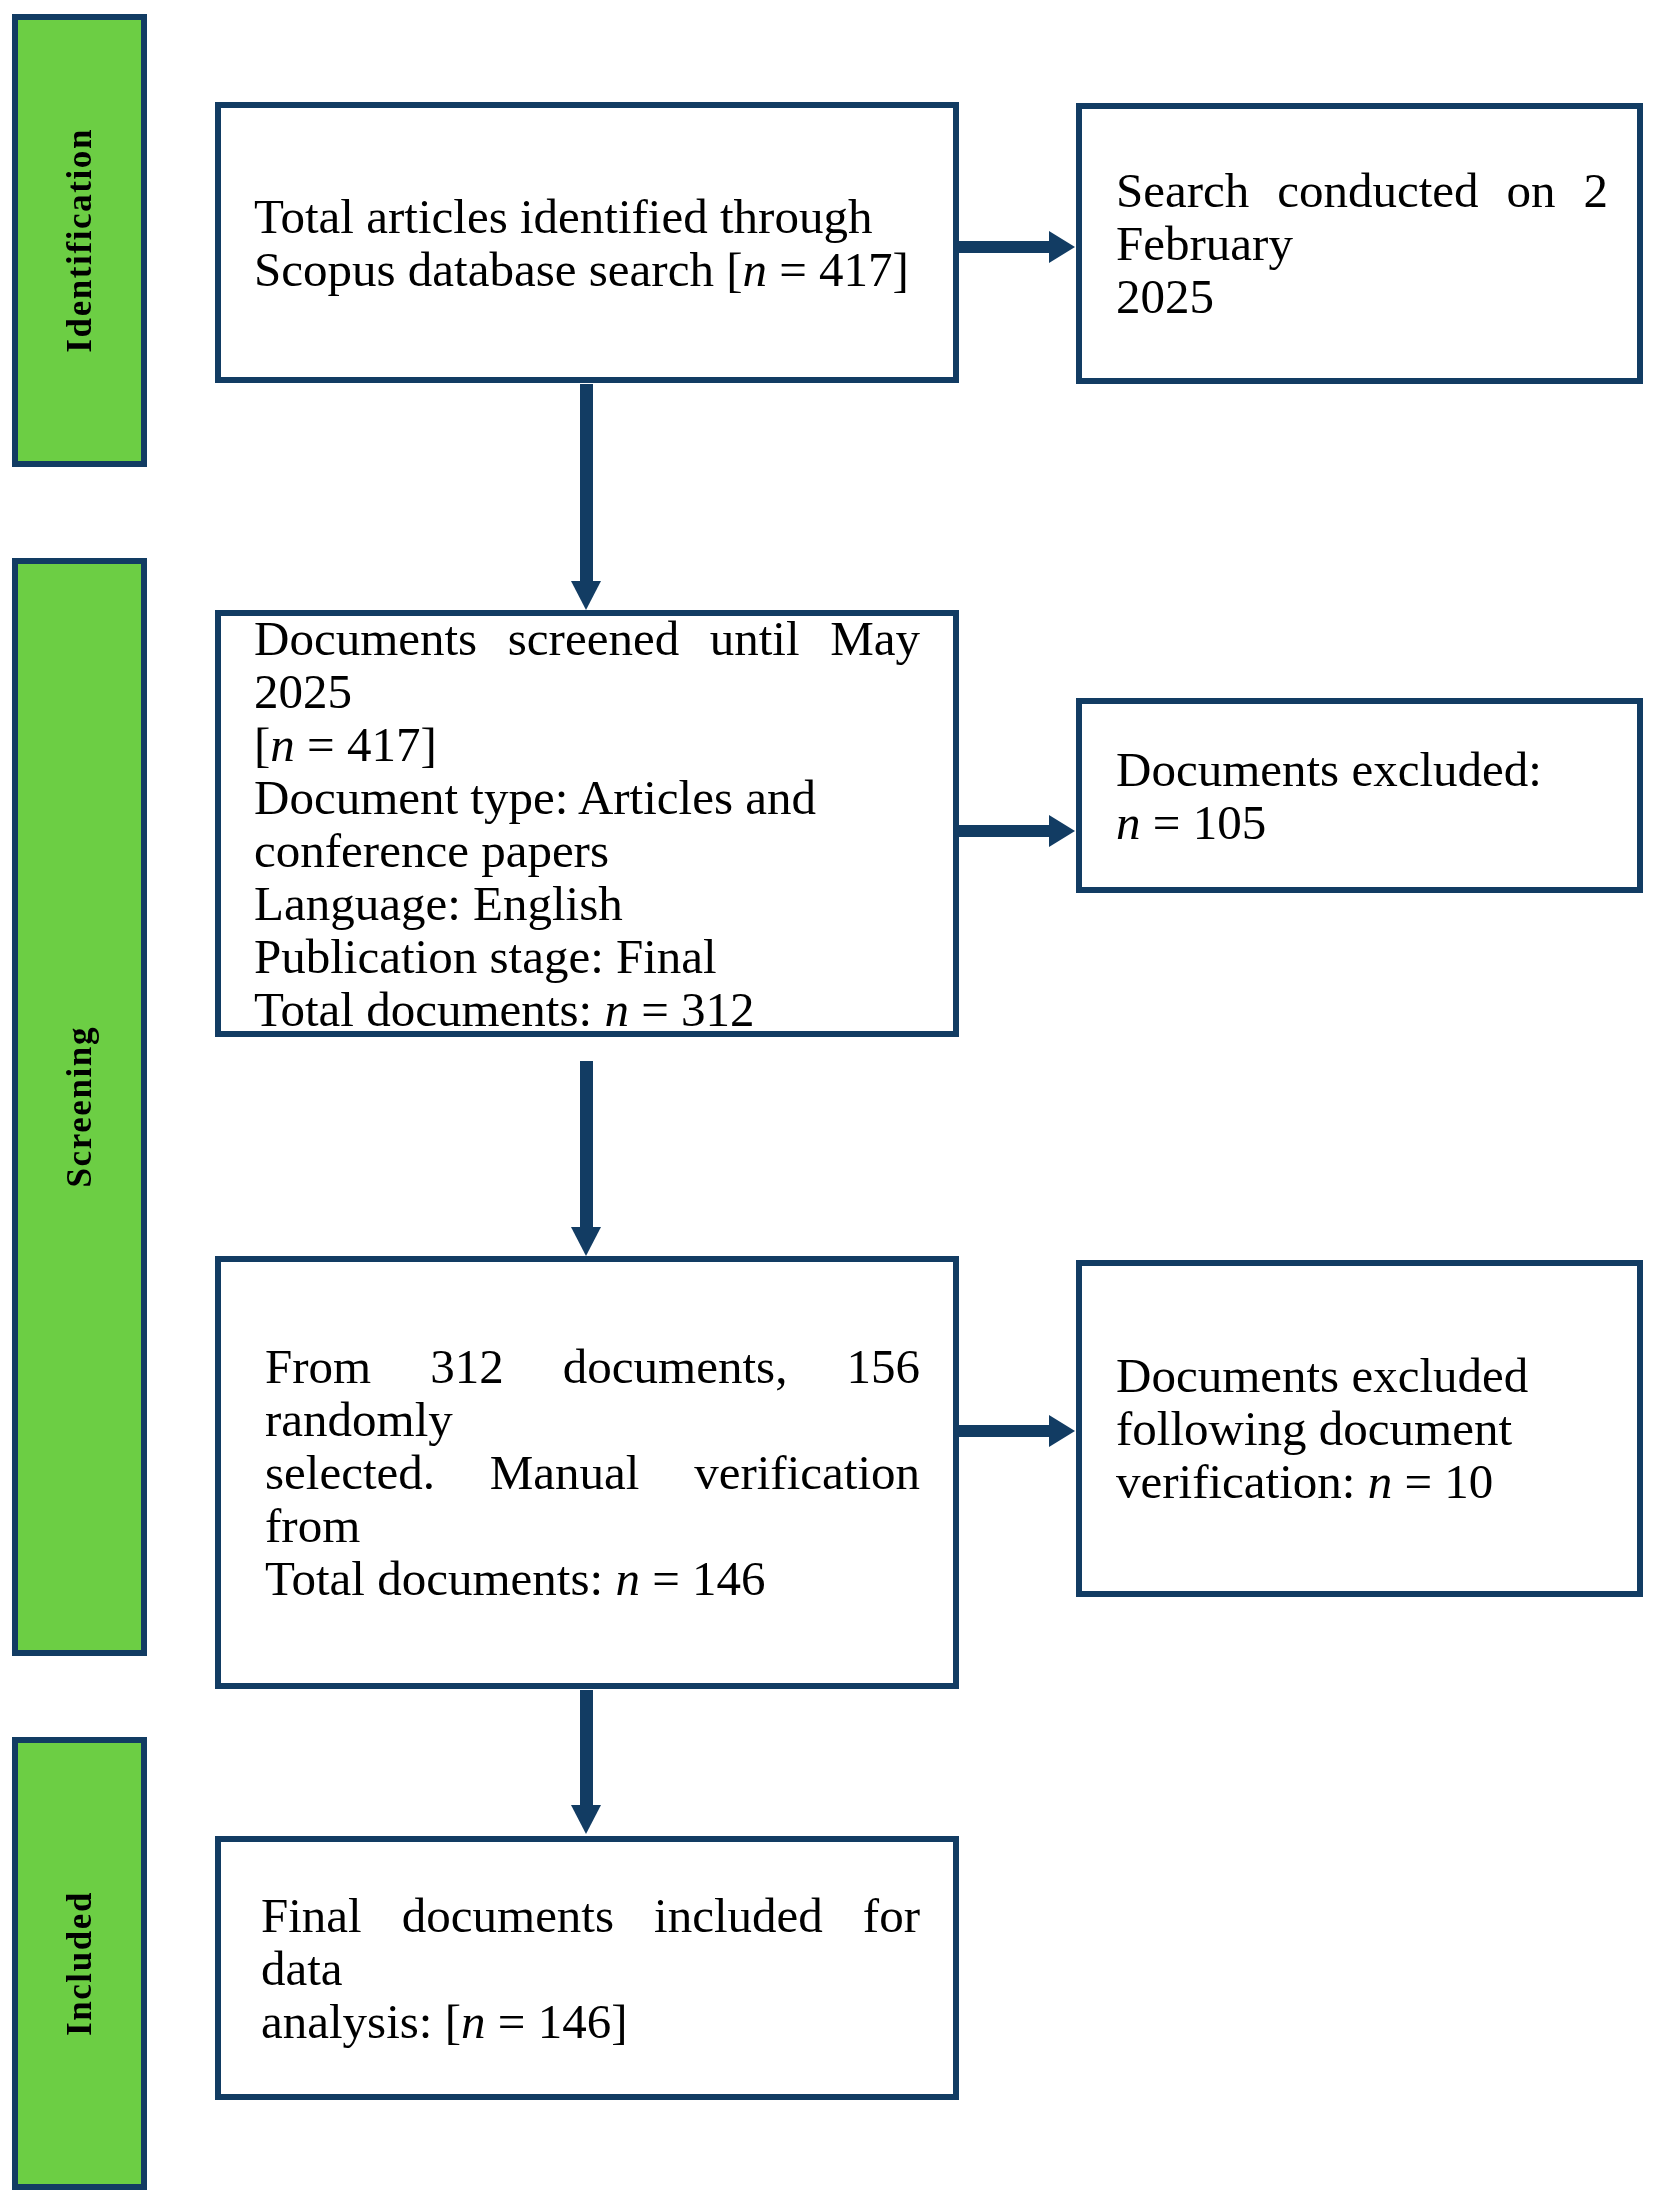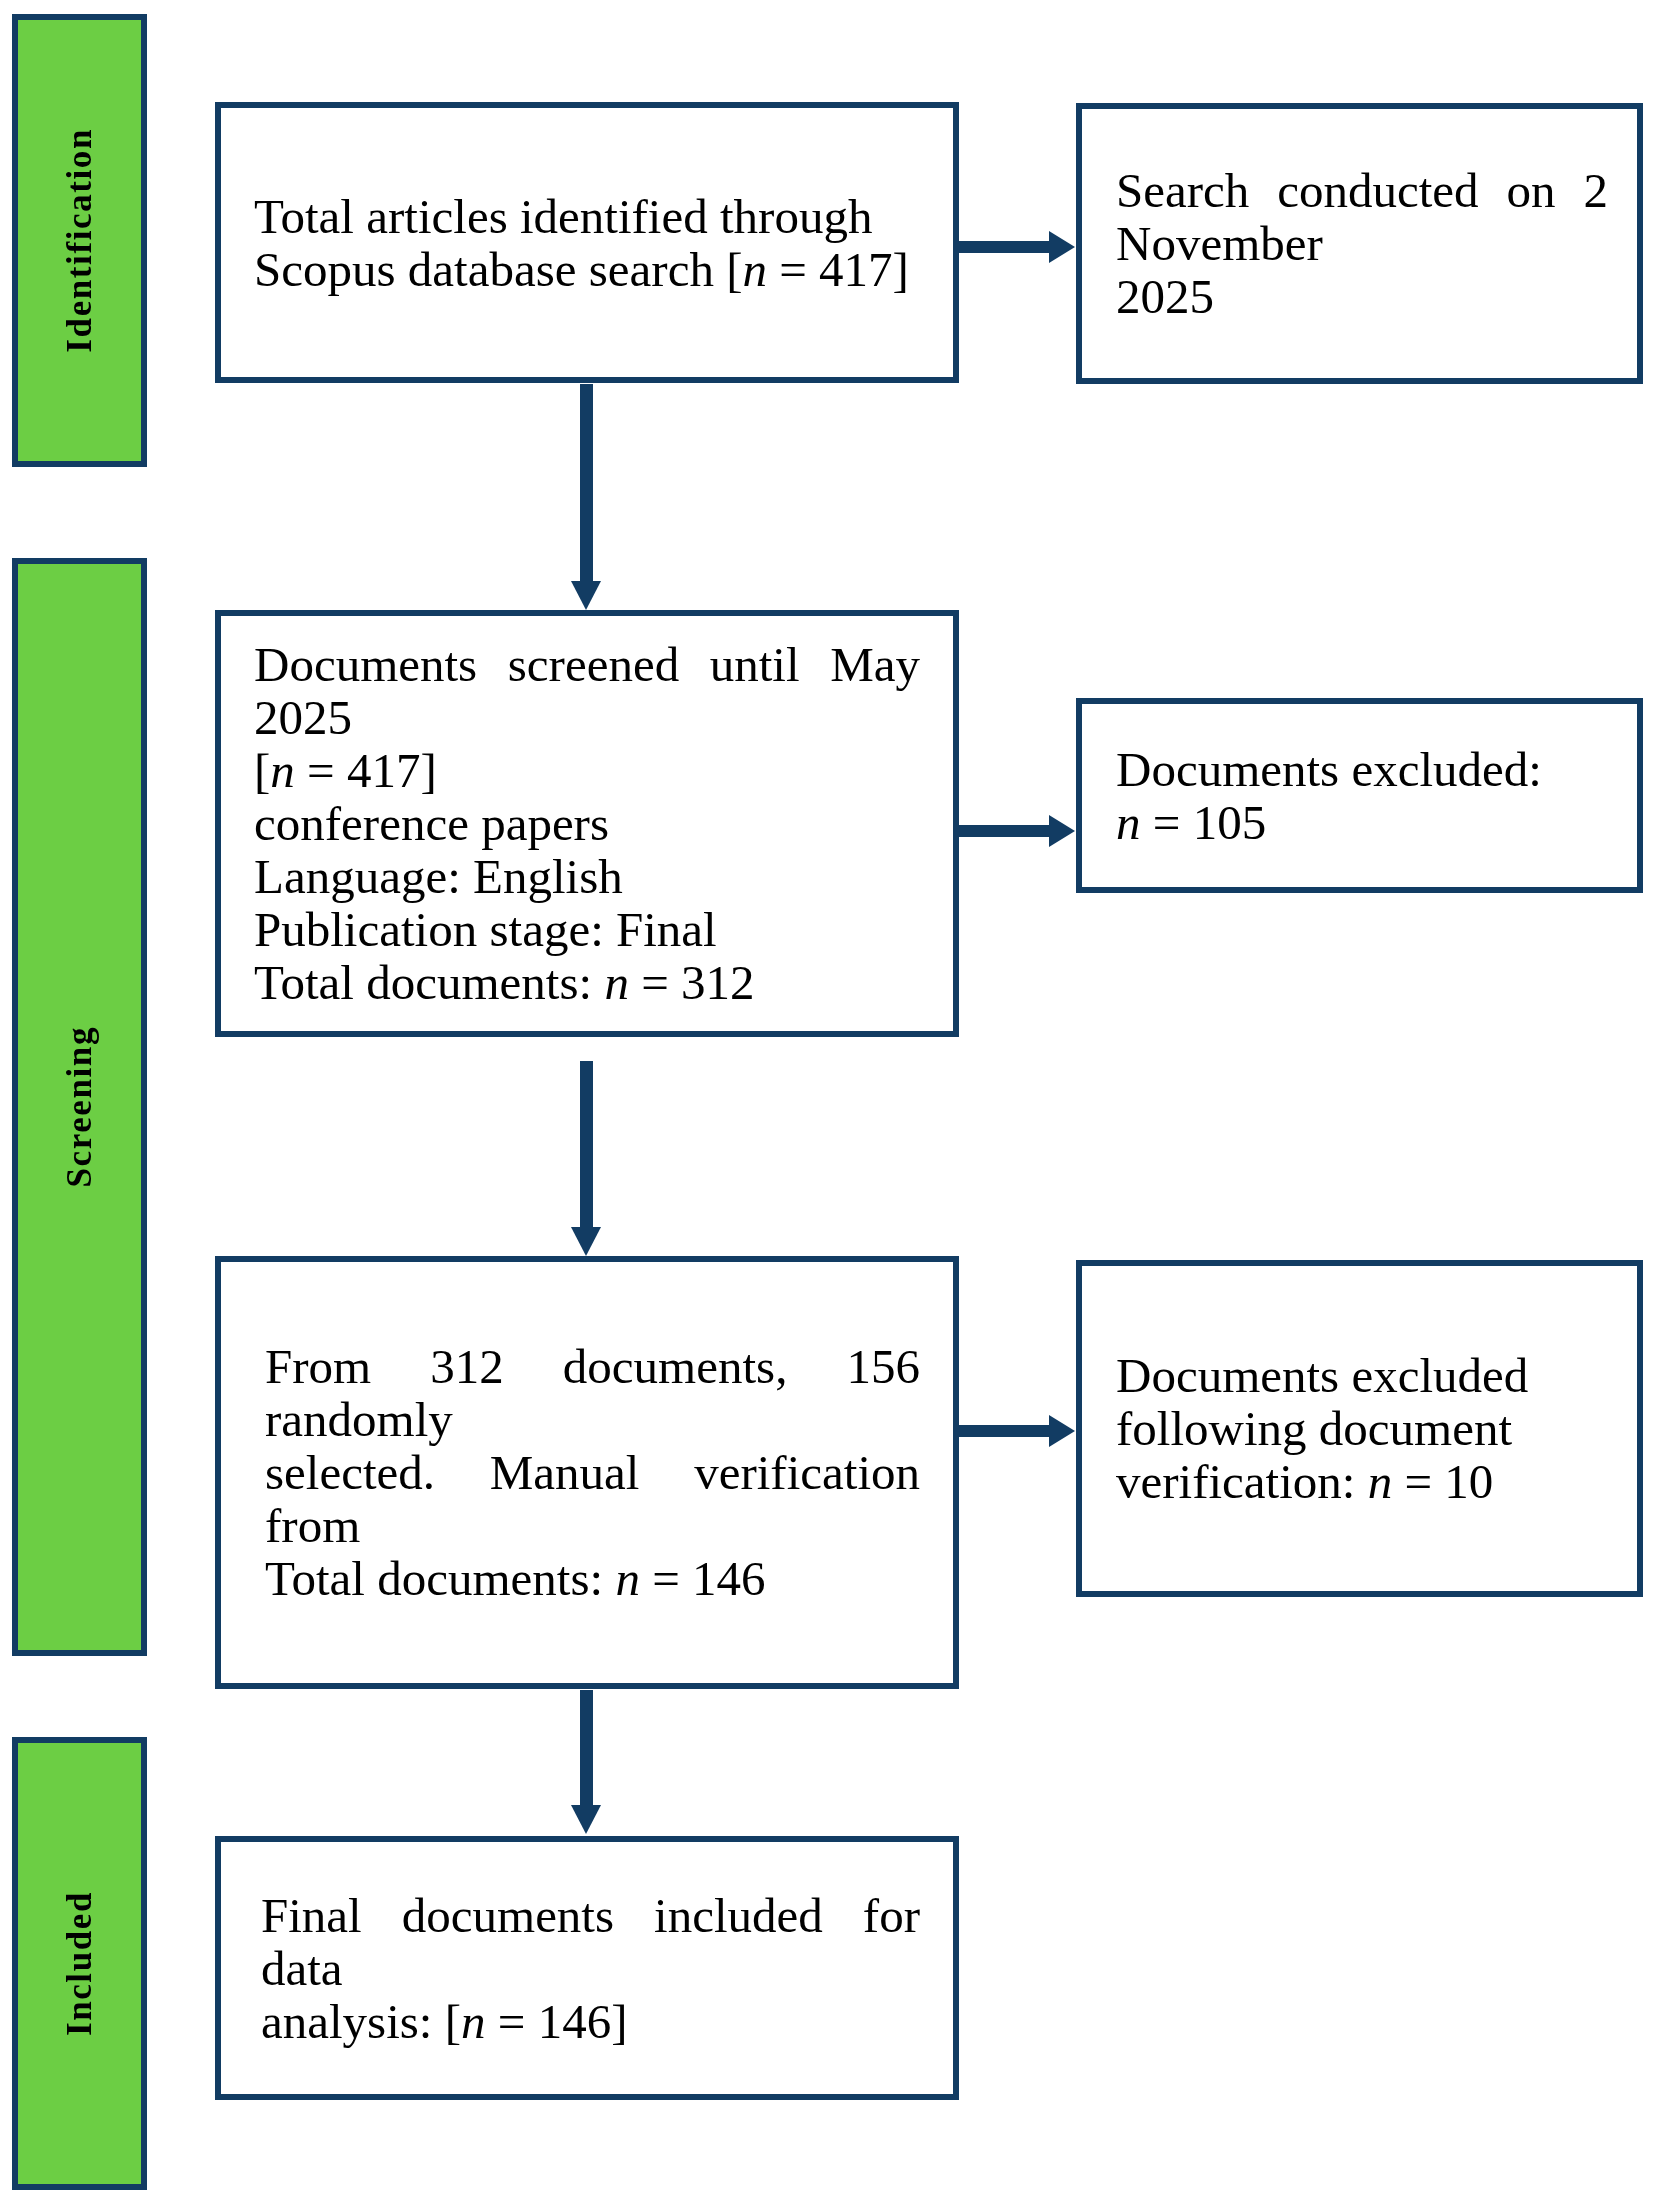--- a/index.html
+++ b/index.html
@@ -88,20 +88,21 @@
   <div class="flow-box main-col box-1">
     <div>
         <div class="line">Total articles identified through</div>
         <div class="line">Scopus database search [<i>n</i> = 417]</div>
       </div>
   </div>
   <div class="flow-box main-col box-2">
     <div>
         <div class="line stretch">Documents screened until May 2025</div>
         <div class="line">[<i>n</i> = 417]</div>
+        <div class="line">Document type: Articles and</div>
         <div class="line">conference papers</div>
         <div class="line">Language: English</div>
         <div class="line">Publication stage: Final</div>
         <div class="line">Total documents: <i>n</i> = 312</div>
       </div>
   </div>
   <div class="flow-box main-col box-3">
     <div>
         <div class="line stretch">From 312 documents, 156 randomly</div>
         <div class="line stretch">selected. Manual verification from</div>
@@ -110,21 +111,21 @@
   </div>
   <div class="flow-box main-col box-4">
     <div>
         <div class="line stretch">Final documents included for data</div>
         <div class="line">analysis: [<i>n</i> = 146]</div>
       </div>
   </div>
 
   <div class="flow-box side-col rbox-1">
     <div>
-        <div class="line stretch">Search conducted on 2 November</div>
+        <div class="line stretch">Search conducted on 2 February</div>
         <div class="line">2025</div>
       </div>
   </div>
   <div class="flow-box side-col rbox-2">
     <div>
         <div class="line">Documents excluded:</div>
         <div class="line"><i>n</i> = 105</div>
       </div>
   </div>
   <div class="flow-box side-col rbox-3">

